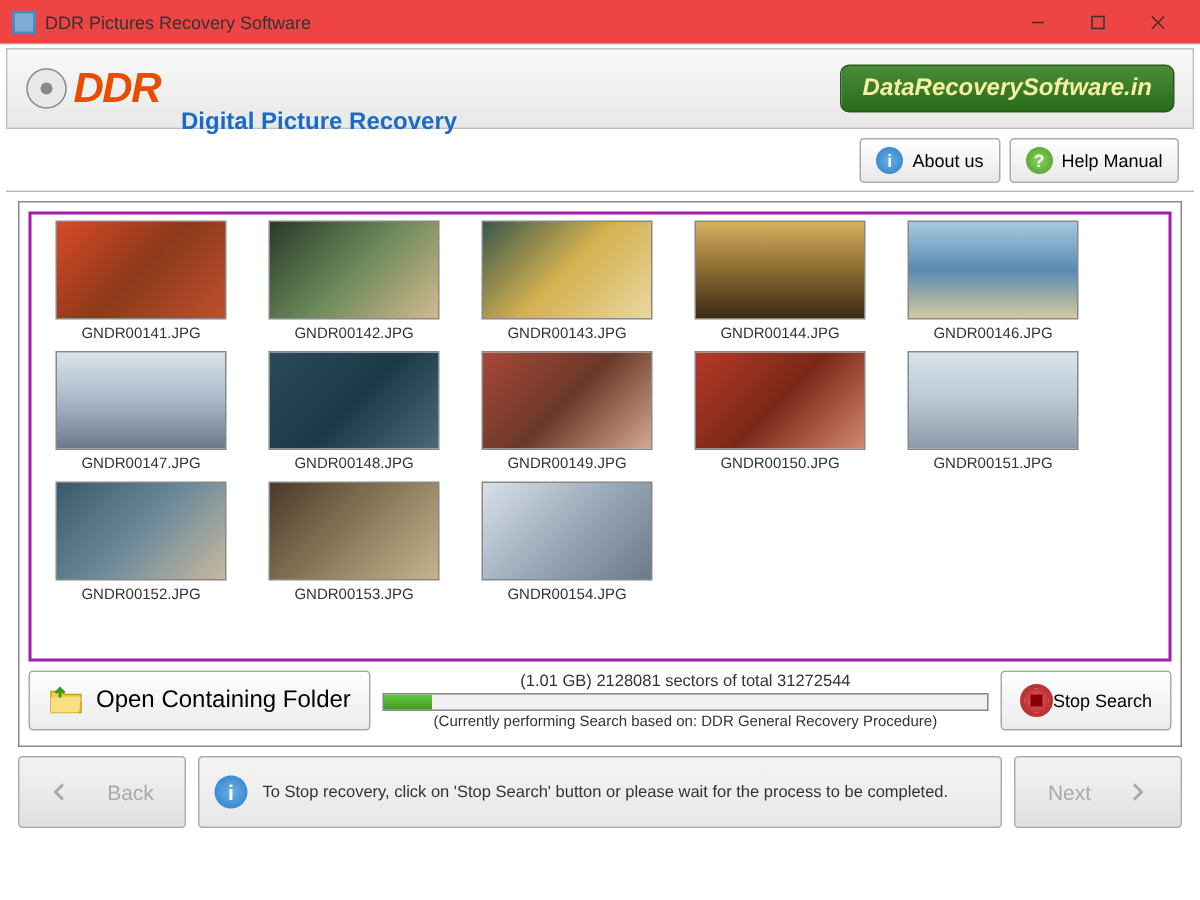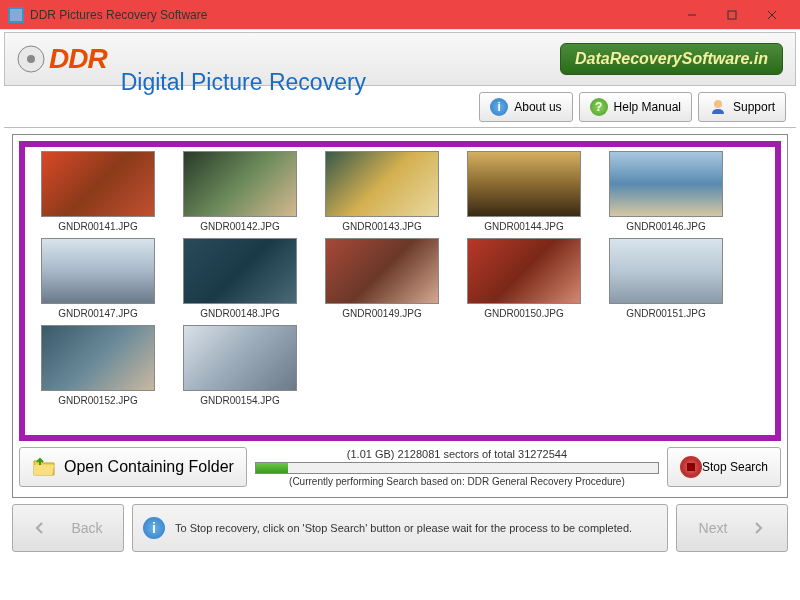--- a/index.html
+++ b/index.html
@@ -7,32 +7,32 @@
 
 .titlebar { height: 30px; background: #ef4444; display: flex; align-items: center; padding: 0 8px; border-bottom: 1px solid #e0e0e0; }
 .titlebar-icon { width: 16px; height: 16px; margin-right: 6px; }
 .titlebar-text { font-size: 12px; flex: 1; color: #333; }
 .win-controls { display: flex; gap: 0; }
 .win-btn { width: 40px; height: 28px; display: flex; align-items: center; justify-content: center; cursor: pointer; }
 
 .header { height: 54px; background: linear-gradient(#f8f8f8, #e8e8e8); border: 1px solid #c0c0c0; margin: 2px 4px 0 4px; display: flex; align-items: center; padding: 0 12px; }
 .logo { display: flex; align-items: center; }
 .logo-ddr { font-size: 28px; font-weight: bold; font-style: italic; color: #e74c00; letter-spacing: -1px; margin-left: 4px; }
-.logo-title { font-size: 23px; color: #1a6bc4; margin-left: 14px; font-weight: 400; margin-top: 46px; }
+.logo-title { font-size: 16px; color: #1a6bc4; margin-left: 14px; font-weight: 700; margin-top: 46px; }
 .brand-box { margin-left: auto; background: linear-gradient(#4a8c3a, #2a6b1a); color: #f4f0a0; padding: 6px 14px; border-radius: 6px; font-size: 16px; font-style: italic; font-weight: bold; border: 1px solid #2a5a1a; }
 
 .toolbar { height: 42px; display: flex; align-items: center; justify-content: flex-end; padding: 4px 10px; gap: 6px; border-bottom: 1px solid #bbb; margin: 0 4px; }
 .tool-btn { height: 30px; padding: 0 10px; background: linear-gradient(#fff, #e8e8e8); border: 1px solid #aaa; border-radius: 3px; display: flex; align-items: center; gap: 6px; font-size: 12px; cursor: pointer; }
 .icon-circle { width: 18px; height: 18px; border-radius: 50%; display: flex; align-items: center; justify-content: center; font-weight: bold; font-size: 12px; color: #fff; }
 .info-circle { background: radial-gradient(#6bb0e8, #2a7ac4); }
 .help-circle { background: radial-gradient(#8ad45a, #4a9a2a); }
 .support-icon { width: 18px; height: 18px; }
 
 .main { margin: 6px 12px 4px 12px; border: 1px solid #888; height: 364px; padding: 6px; position: relative; }
-.thumbs-area { height: 300px; border: 6px solid #a21caf; overflow-y: scroll; padding: 4px 0 0 2px; display: flex; flex-wrap: wrap; align-content: flex-start; }
+.thumbs-area { height: 300px; border: 2px solid #a21caf; overflow-y: scroll; padding: 4px 0 0 2px; display: flex; flex-wrap: wrap; align-content: flex-start; }
 .thumb-item { width: 142px; text-align: center; margin-bottom: 6px; }
 .thumb-img { width: 114px; height: 66px; margin: 0 auto 4px auto; background: #ccc; border: 1px solid #888; display: block; }
 .thumb-label { font-size: 10px; color: #333; }
 
 .action-row { display: flex; align-items: center; margin-top: 6px; gap: 8px; }
 .folder-btn { height: 40px; padding: 0 12px; background: linear-gradient(#fefefe, #ebebeb); border: 1px solid #aaa; border-radius: 3px; display: flex; align-items: center; gap: 8px; font-size: 16px; cursor: pointer; }
 .folder-icon { width: 24px; height: 20px; }
 .progress-area { flex: 1; font-size: 11px; color: #333; }
 .progress-text { text-align: center; margin-bottom: 2px; }
 .progress-bar { height: 12px; border: 1px solid #888; background: #f0f0f0; position: relative; }
@@ -106,27 +106,20 @@
 
 <div class="toolbar">
   <div class="tool-btn">
     <span class="icon-circle info-circle">i</span>
     <span>About us</span>
   </div>
   <div class="tool-btn">
     <span class="icon-circle help-circle">?</span>
     <span>Help Manual</span>
   </div>
-  <div class="tool-btn">
-    <svg class="support-icon" viewBox="0 0 18 18">
-        <circle cx="9" cy="6" r="4" fill="#f4c088"></circle>
-        <path d="M3 16 Q3 11 9 11 Q15 11 15 16" fill="#3a6ac4"></path>
-      </svg>
-    <span>Support</span>
-  </div>
 </div>
 
 <div class="main">
   <div class="thumbs-area" id="thumbs">
       <div class="thumb-item">
         <div class="thumb-img ph1"></div>
         <div class="thumb-label">GNDR00141.JPG</div>
       </div>
       <div class="thumb-item">
         <div class="thumb-img ph2"></div>
@@ -160,20 +153,24 @@
         <div class="thumb-img ph10"></div>
         <div class="thumb-label">GNDR00150.JPG</div>
       </div>
       <div class="thumb-item">
         <div class="thumb-img ph11"></div>
         <div class="thumb-label">GNDR00151.JPG</div>
       </div>
       <div class="thumb-item">
         <div class="thumb-img ph12"></div>
         <div class="thumb-label">GNDR00152.JPG</div>
+      </div>
+      <div class="thumb-item">
+        <div class="thumb-img ph13"></div>
+        <div class="thumb-label">GNDR00153.JPG</div>
       </div>
       <div class="thumb-item">
         <div class="thumb-img ph14"></div>
         <div class="thumb-label">GNDR00154.JPG</div>
       </div>
     </div>
 
   <div class="action-row">
     <div class="folder-btn">
       <svg class="folder-icon" viewBox="0 0 24 20">

